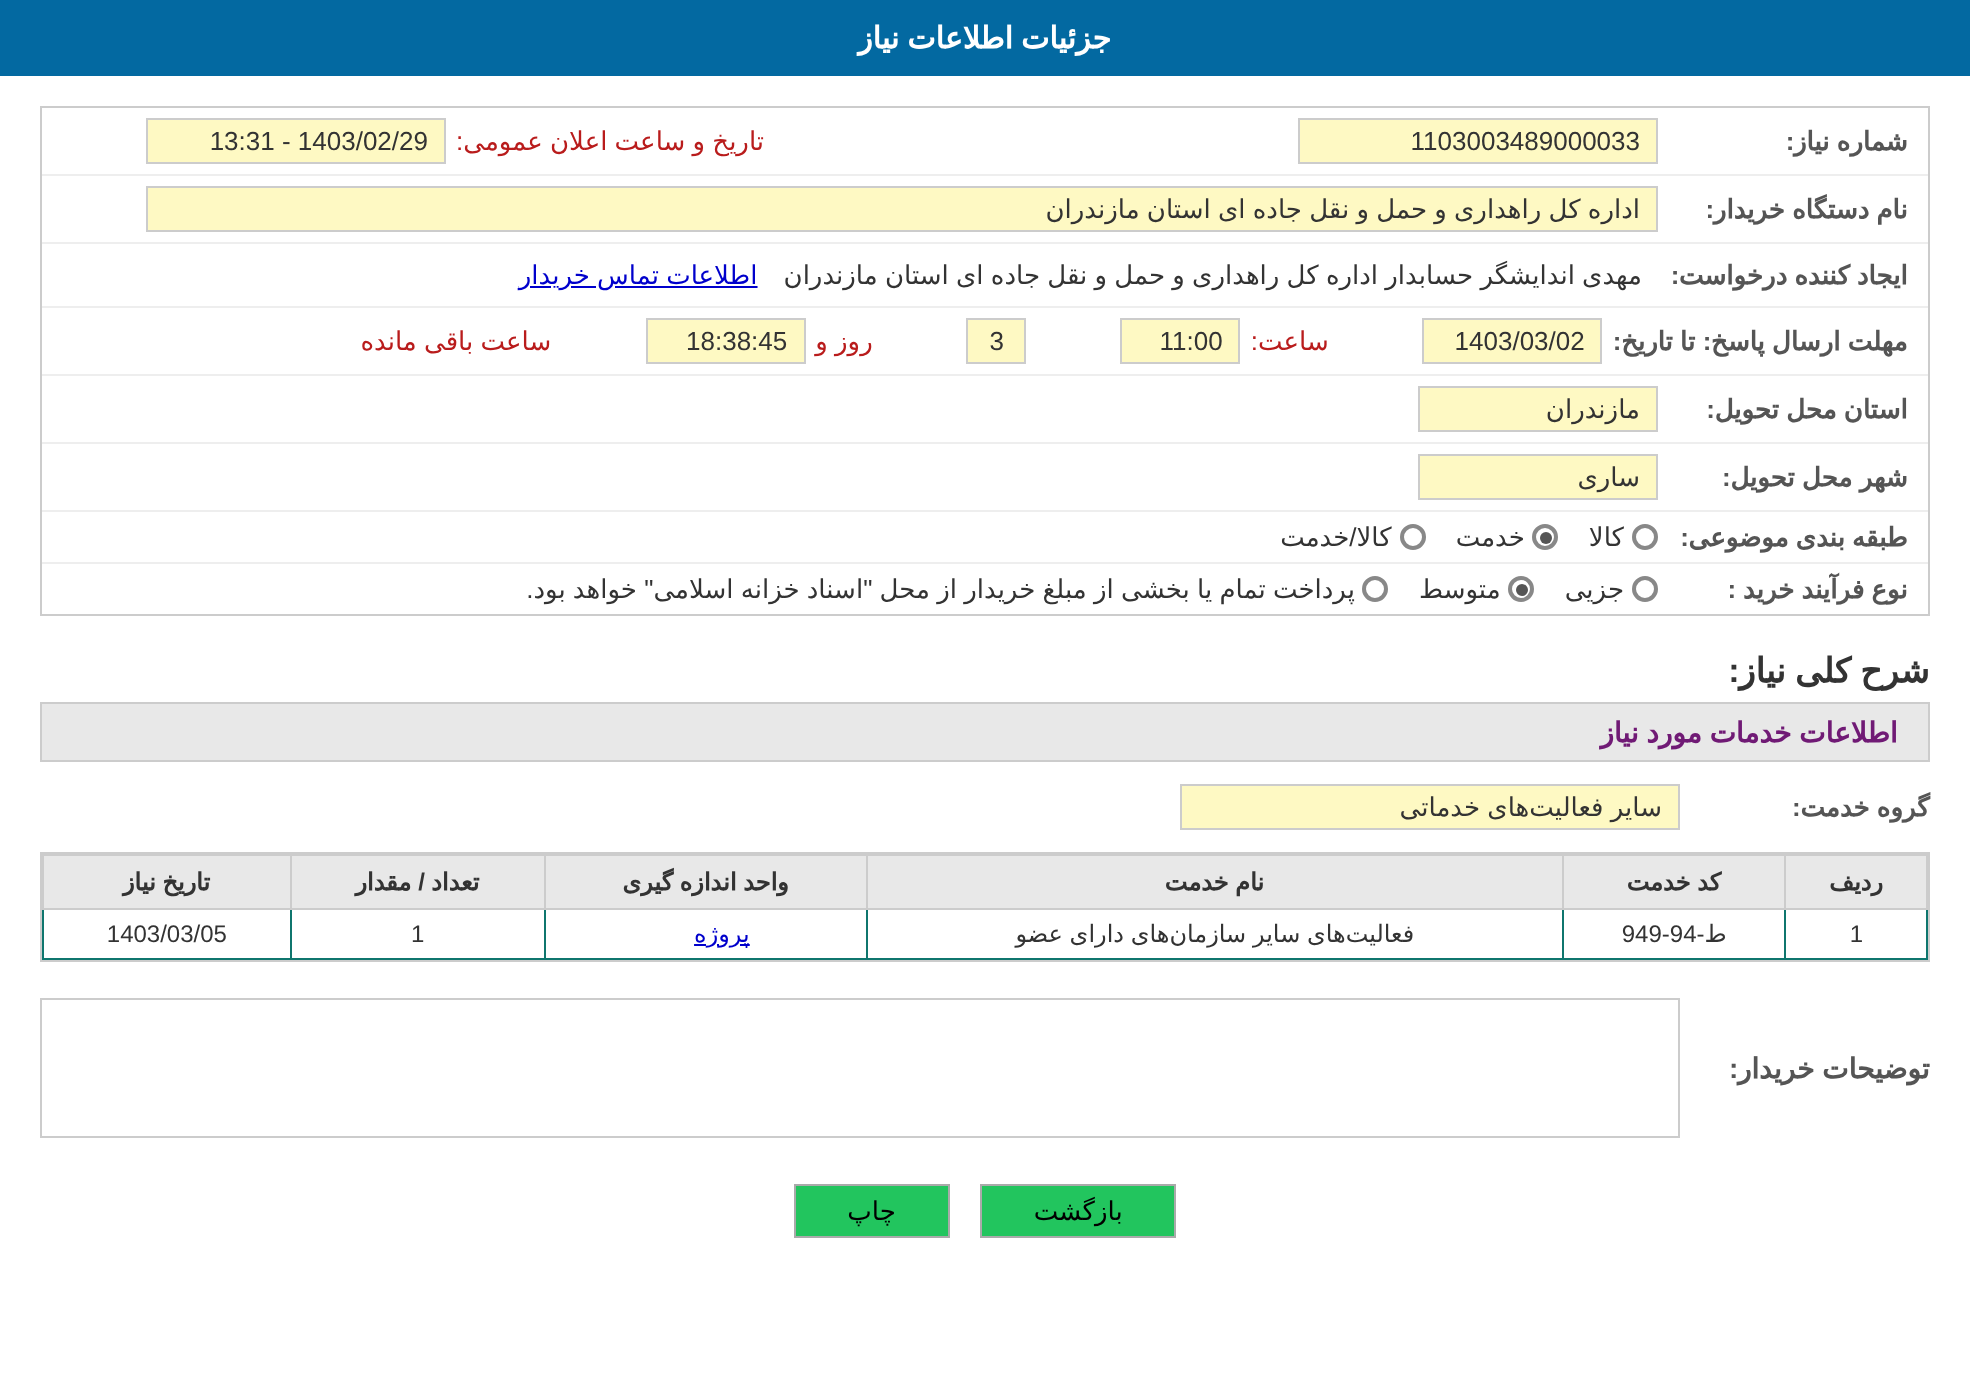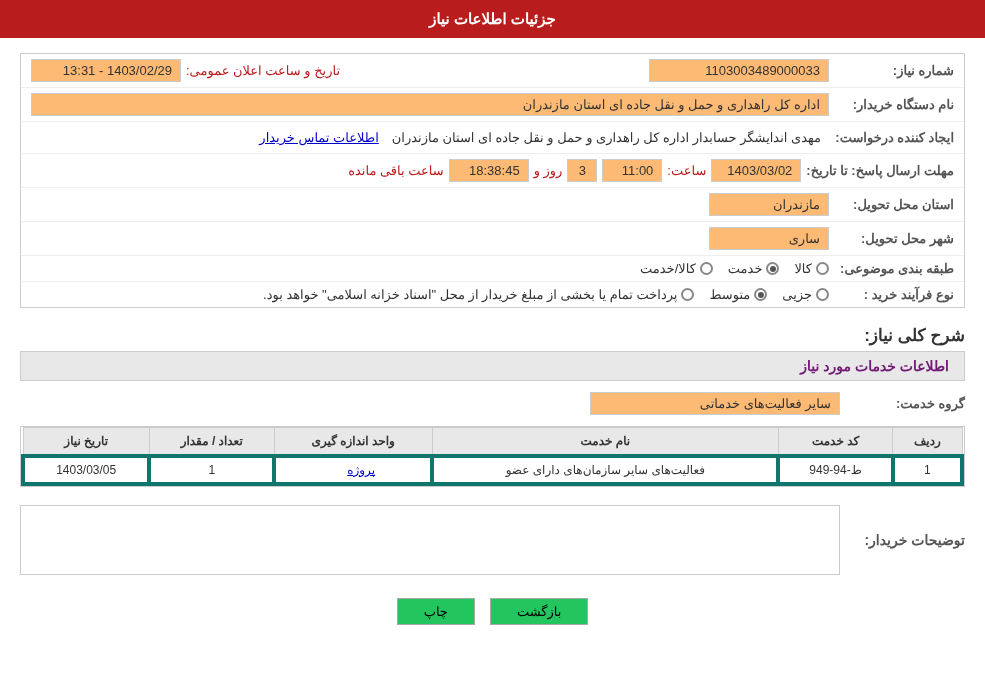--- a/index.html
+++ b/index.html
@@ -10,21 +10,21 @@
       font-size: 13px;
       color: #333;
     }
     .page-wrapper {
       max-width: 985px;
       margin: 0 auto;
       background: #fff;
       min-height: 691px;
     }
     .page-header {
-      background: #b91c1c;
+      background: #0369a1;
       color: #fff;
       text-align: center;
       padding: 10px 20px;
       font-size: 15px;
       font-weight: bold;
     }
     .content-area {
       padding: 15px 20px;
     }
     .info-row {
@@ -39,23 +39,24 @@
     .label {
       color: #555;
       white-space: nowrap;
       min-width: 120px;
       text-align: right;
       font-weight: bold;
     }
     .value-box {
       border: 1px solid #ccc;
       padding: 3px 8px;
-      background: #fdba74;
+      background: #fef9c3;
       min-width: 100px;
       min-height: 22px;
+      margin-left: 42px;
     }
     .value-text {
       padding: 3px 8px;
     }
     .link-text {
       color: #0000cc;
       text-decoration: underline;
       cursor: pointer;
     }
     .inline-label {
@@ -119,21 +120,21 @@
       font-size: 12px;
     }
     table th {
       background: #e8e8e8;
       border: 1px solid #ccc;
       padding: 6px 8px;
       text-align: center;
       font-weight: bold;
     }
     table td {
-      border: 4px solid #0f766e;
+      border: 1px solid #0f766e;
       padding: 5px 8px;
       text-align: center;
     }
     table td.link { color: #0000cc; text-decoration: underline; padding-left: 24px; }
     .buyer-notes-box {
       border: 1px solid #ccc;
       min-height: 70px;
       background: #fff;
       flex: 1;
     }

